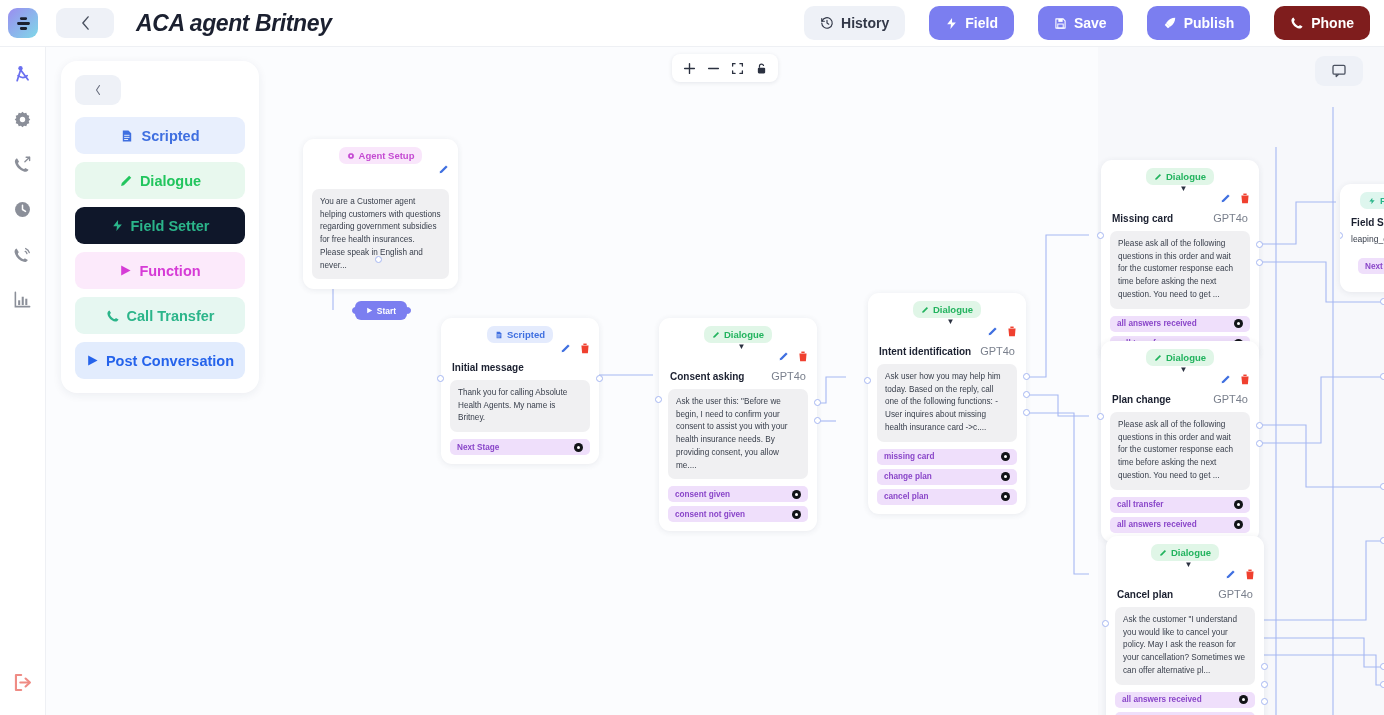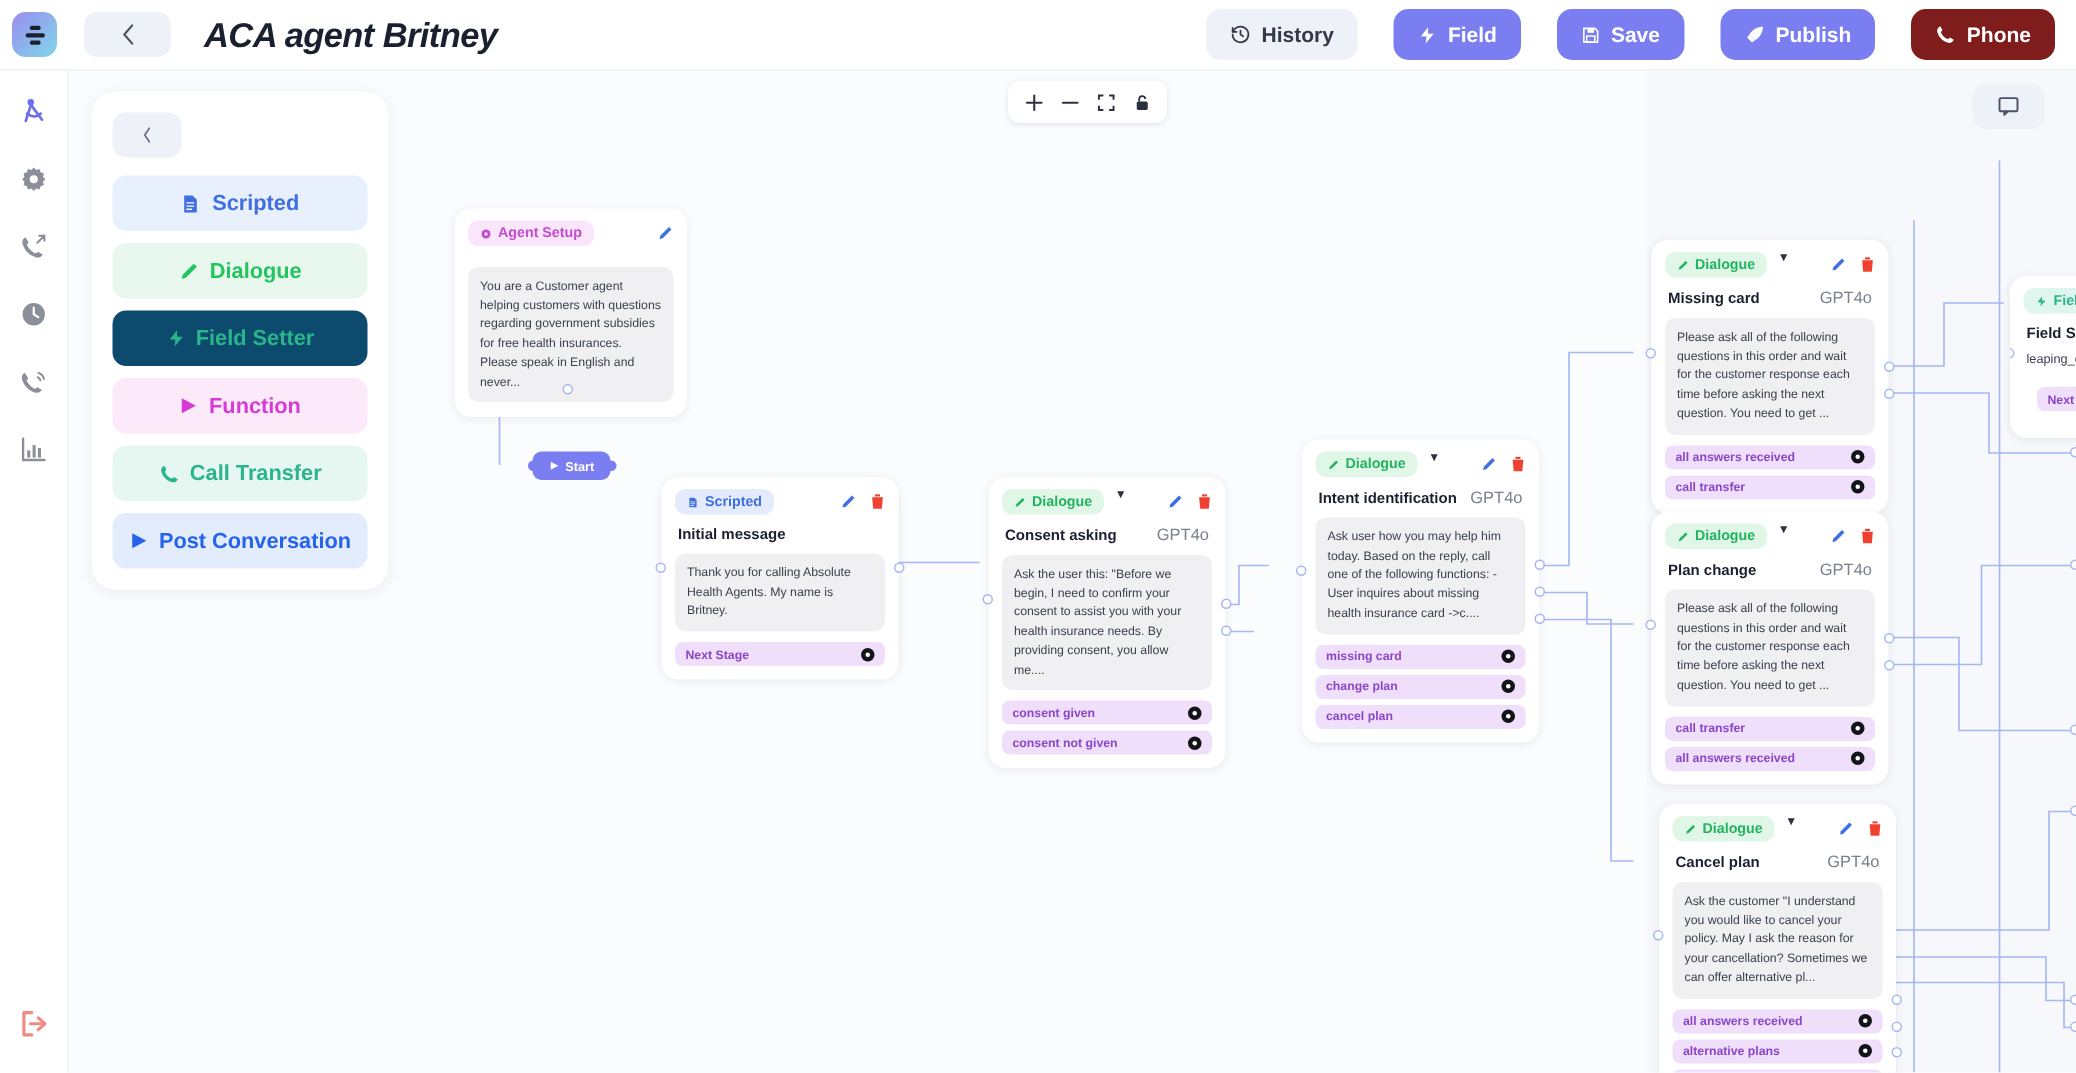--- a/index.html
+++ b/index.html
@@ -97,21 +97,21 @@
     gap: 7px; font-size: 14.5px; font-weight: 600; margin-bottom: 8px; cursor: pointer;
   }
   .pal-item:last-child { margin-bottom: 0; }
   .pal-item svg { display:block; }
 
   
   .node {
     position: absolute; background: #fff; border-radius: 11px;
     box-shadow: 0 1px 6px rgba(40,50,80,.09); z-index: 10;
   }
-  .node-head { display: flex; padding: 8px 9px 3px 9px; }
+  .node-head { display: flex; align-items: center; padding: 8px 9px 3px 9px; flex-direction: column; }
   .chip {
     display: inline-flex; align-items: center; gap: 4px;
     border-radius: 7px; padding: 3px 8px; font-size: 9.5px; font-weight: 700;
   }
   .chip svg { display:block; }
   .chip.scripted { background: #e4ebfd; color: #3f6fe0; }
   .chip.dialogue { background: #e0f6e7; color: #22b35e; }
   .chip.setup    { background: #f9e6fb; color: #c44ad2; }
   .chip.fieldset { background: #def6ee; color: #2bb58a; }
   .caret { margin-left: 7px; color: #2b3140; font-size: 8px; line-height: 1; }
@@ -354,21 +354,21 @@
       <span>Scripted</span>
     </div>
 
     <div class="pal-item" style="background:#e8f8ee;color:#22c55e">
       <svg width="14" height="14" viewBox="0 0 20 20">
         <path d="M14.5 2.5 L17.5 5.5 L7 16 L3 17 L4 13 Z" fill="#22c55e"></path>
       </svg>
       <span>Dialogue</span>
     </div>
 
-    <div class="pal-item" style="background:#0c4a6e;color:#2bb58a">
+    <div class="pal-item" style="background:#0f172a;color:#2bb58a">
       <svg width="13" height="13" viewBox="0 0 24 24">
         <path d="M13 2 L4 13.5 H11 L10 22 L20 10 H13 Z" fill="#2bb58a"></path>
       </svg>
       <span>Field Setter</span>
     </div>
 
 
     <div class="pal-item" style="background:#fceafb;color:#d63bd6">
       <svg width="13" height="13" viewBox="0 0 18 18">
         <path d="M3 2 L16 9 L3 16 Z" fill="#d63bd6"></path>

